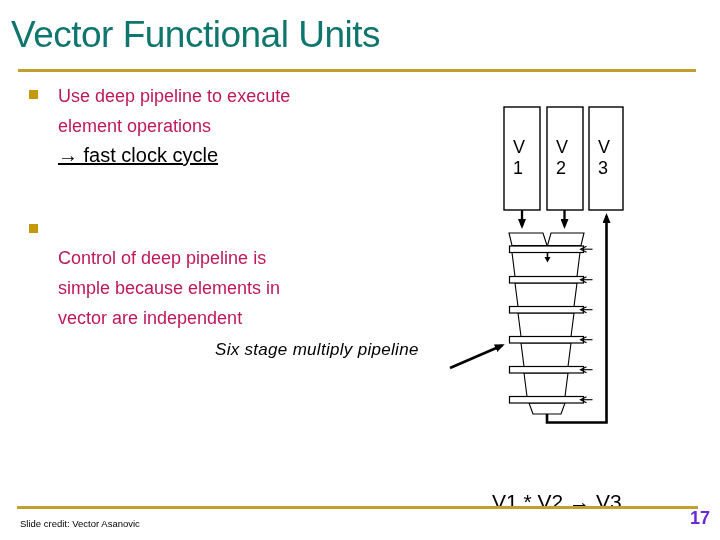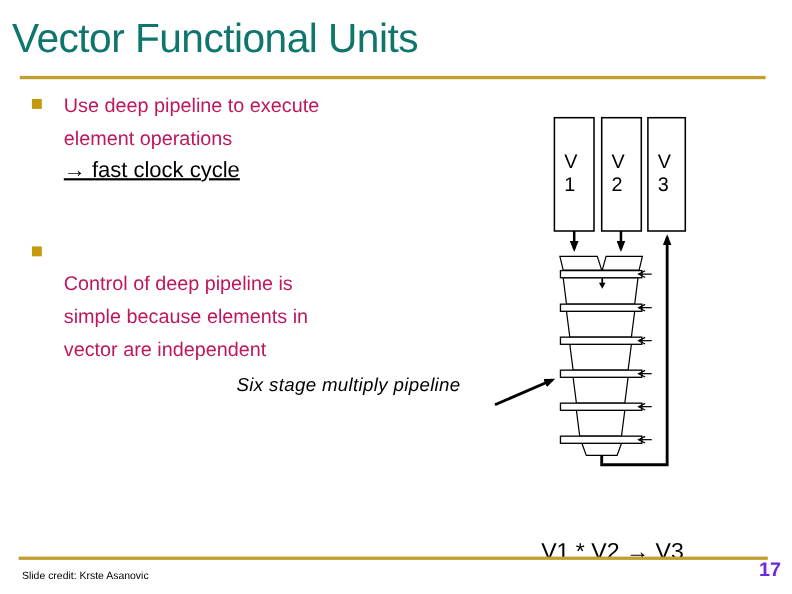--- a/index.html
+++ b/index.html
@@ -137,14 +137,14 @@
 1</div>
 <div id="vreg2-label" class="abs vreg-label">V
 2</div>
 <div id="vreg3-label" class="abs vreg-label">V
 3</div>
 
 <div id="caption" class="abs">Six stage multiply pipeline</div>
 <div id="equation" class="abs">V1 * V2 → V3</div>
 
 <div id="rule-bottom" class="abs gold-rule"></div>
-<div id="footer-credit" class="abs">Slide credit: Krste Asanovic</div>
+<div id="footer-credit" class="abs">Slide credit: Vector Asanovic</div>
 <div id="page-number" class="abs">17</div>
 
 </body></html>

